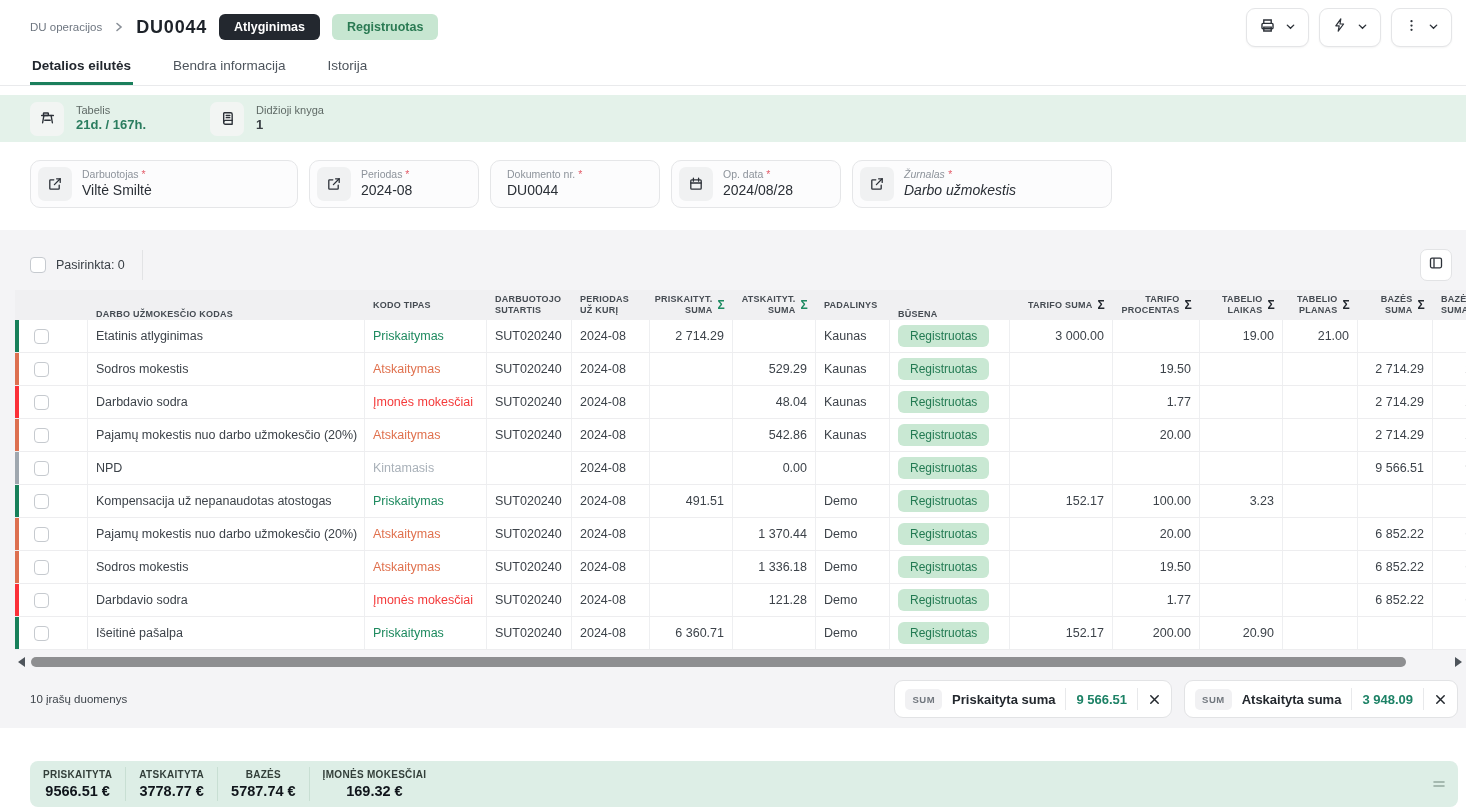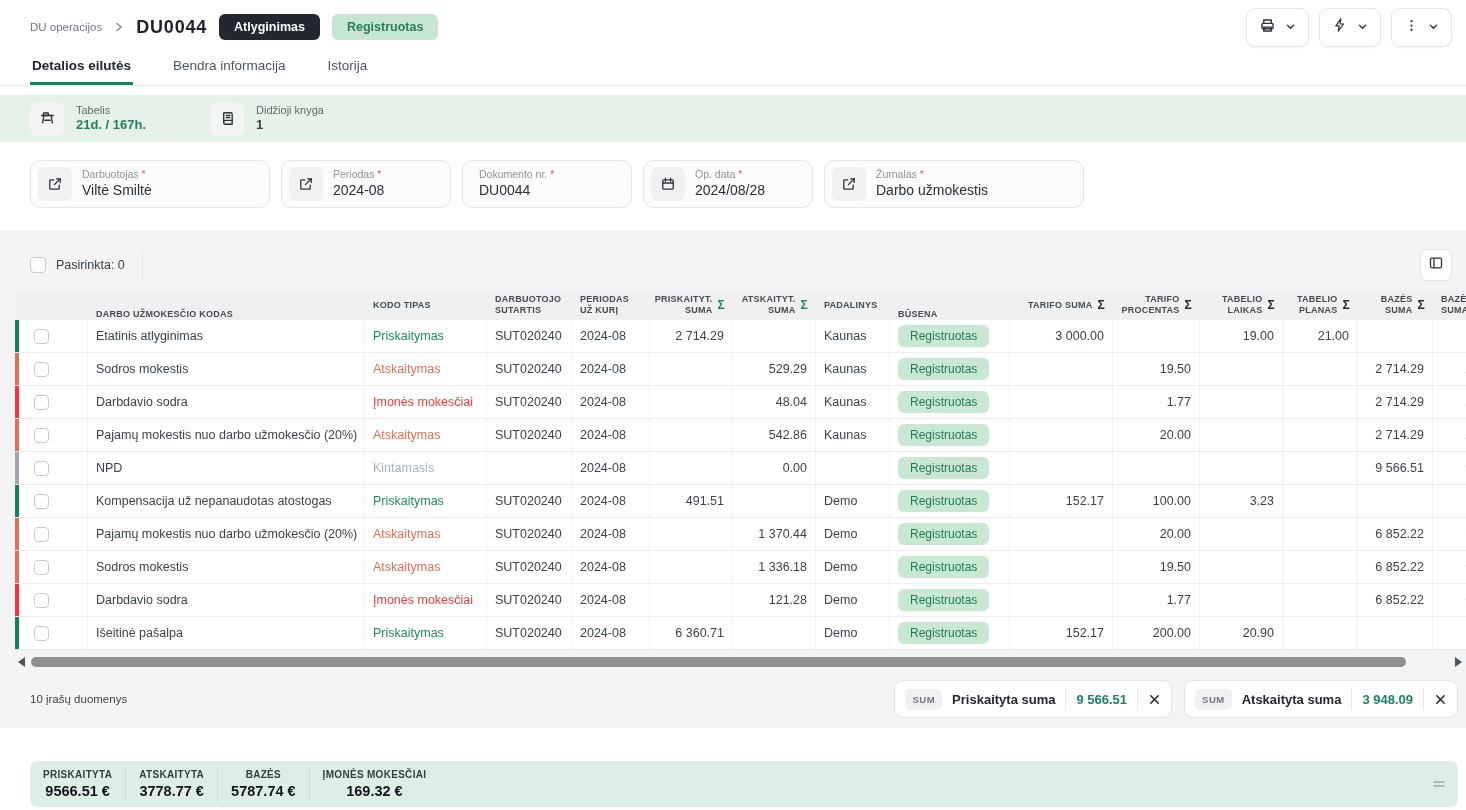--- a/index.html
+++ b/index.html
@@ -169,21 +169,21 @@
         </svg>
       </span>
     <span>
         <div class="ib-label">Didžioji knyga</div>
     <div class="ib-value">1</div>
       </span>
     </div>
   </div>
 
 <div class="fieldsec" id="fields">
-    <div class="field" style="width: 240px;">
+    <div class="field" style="width: 268px;">
       <span class="ftile">
         <svg width="16" height="16" viewBox="0 0 16 16" fill="none" stroke="#2c3138" stroke-width="1.3" stroke-linecap="round" stroke-linejoin="round">
           <path d="M12.2 9.2v3.2a.8.8 0 0 1-.8.8H3.6a.8.8 0 0 1-.8-.8V4.6a.8.8 0 0 1 .8-.8h3.2"></path>
           <path d="M9.6 2.8h3.6v3.6"></path>
           <path d="M13.2 2.8L7.4 8.6"></path>
         </svg>
       </span>
       <span>
         <div class="flabel">Darbuotojas <span class="fstar">*</span></div>
      <div class="fvalue">Viltė Smiltė</div>
@@ -213,21 +213,21 @@
         <svg width="16" height="16" viewBox="0 0 16 16" fill="none" stroke="#2c3138" stroke-width="1.3" stroke-linecap="round" stroke-linejoin="round">
           <rect x="2.8" y="3.8" width="10.4" height="9.4" rx="1"></rect>
           <path d="M5.4 2.2v3M10.6 2.2v3M2.8 7h10.4"></path>
         </svg>
       </span>
       <span>
         <div class="flabel">Op. data <span class="fstar">*</span></div>
      <div class="fvalue">2024/08/28</div>
       </span>
     </div>
-    <div class="field" style="width: 260px;">
+    <div class="field" style="width: 260px; font-style: italic;">
       <span class="ftile">
         <svg width="16" height="16" viewBox="0 0 16 16" fill="none" stroke="#2c3138" stroke-width="1.3" stroke-linecap="round" stroke-linejoin="round">
           <path d="M12.2 9.2v3.2a.8.8 0 0 1-.8.8H3.6a.8.8 0 0 1-.8-.8V4.6a.8.8 0 0 1 .8-.8h3.2"></path>
           <path d="M9.6 2.8h3.6v3.6"></path>
           <path d="M13.2 2.8L7.4 8.6"></path>
         </svg>
       </span>
       <span>
         <div class="flabel">Žurnalas <span class="fstar">*</span></div>
      <div class="fvalue">Darbo užmokestis</div>

